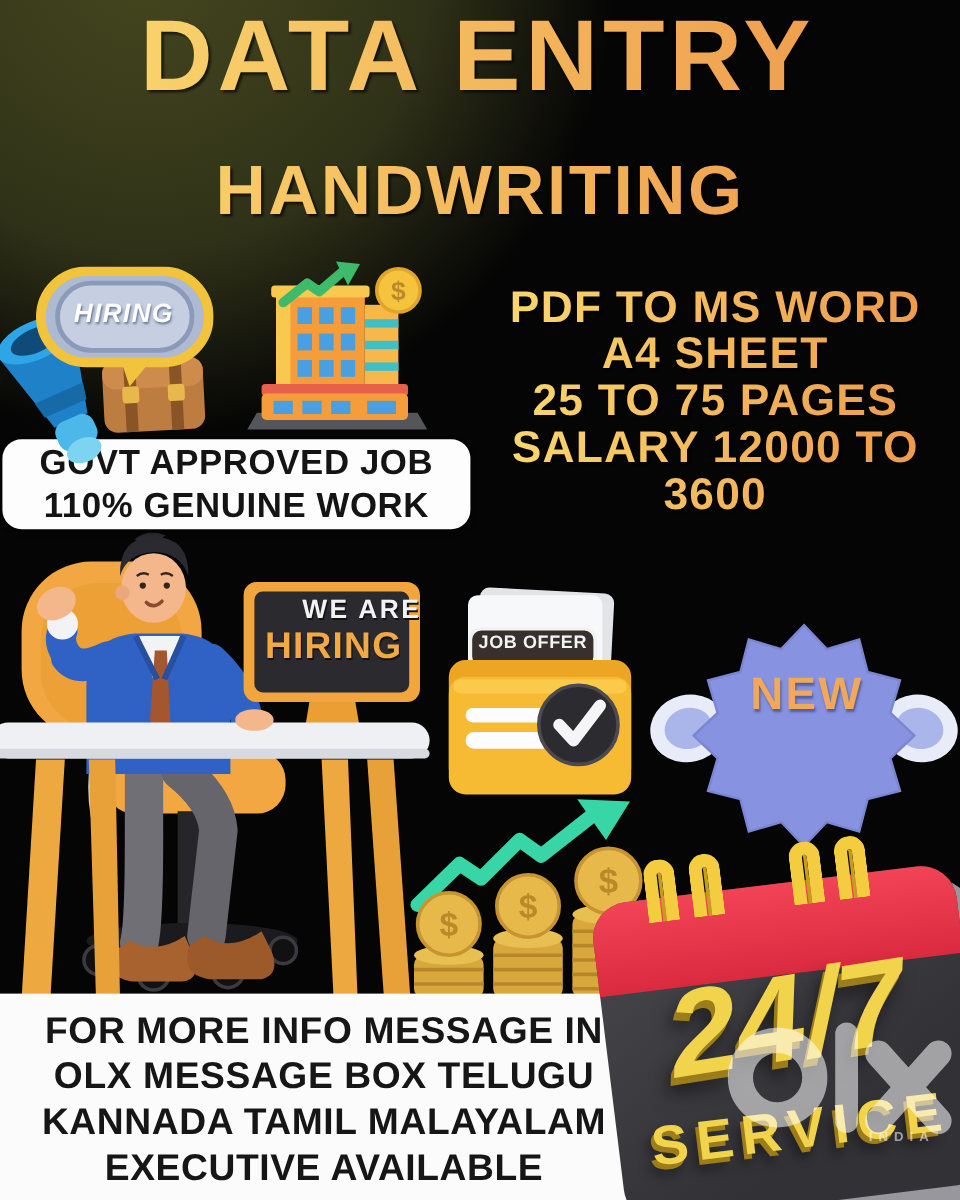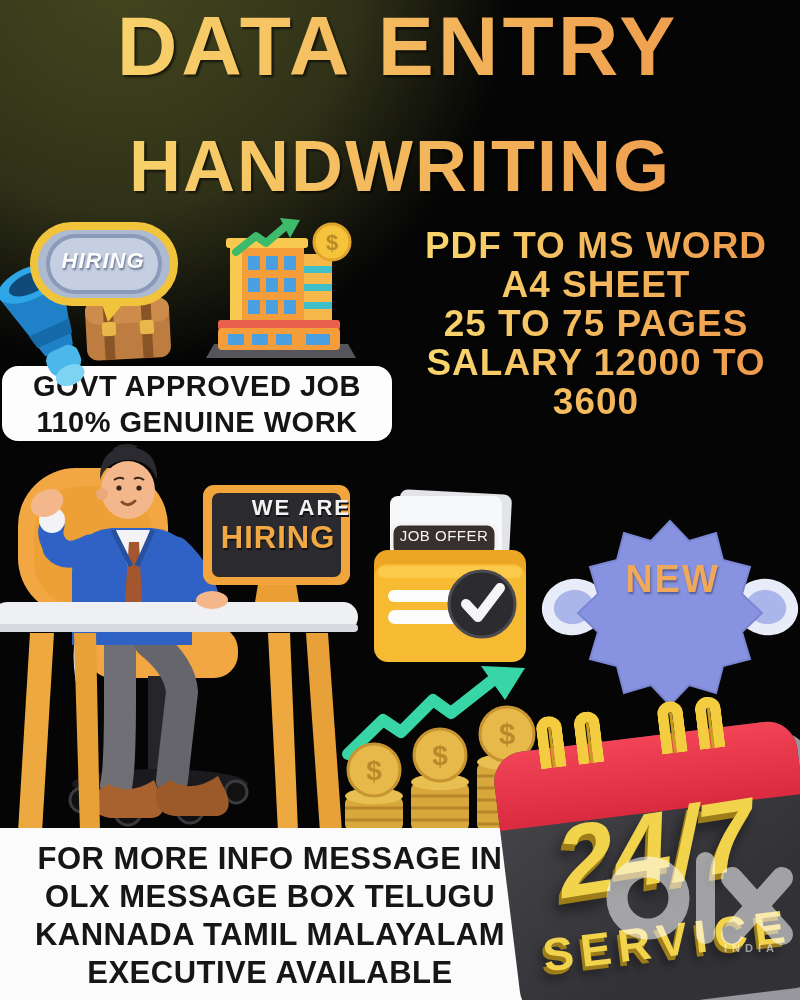--- a/index.html
+++ b/index.html
@@ -6,33 +6,33 @@
   body { background:#000; font-family:"Liberation Sans", sans-serif; }
   .poster { position:relative; width:800px; height:1000px; overflow:hidden;
             background:
               radial-gradient(560px 560px at 120px -30px, #45471f 0%, #303218 42%, rgba(0,0,0,0) 70%),
               #050505; }
   .abs { position:absolute; }
   .grad { background:linear-gradient(92deg, #f9d76e 8%, #ee9a4c 92%);
           -webkit-background-clip:text; background-clip:text; color:transparent;
           font-weight:bold; filter:drop-shadow(2px 2px 1px rgba(0,0,0,.65)); }
   .title1 { left:0; right:4px; top:4px; text-align:center; font-size:84px; letter-spacing:4px; z-index:2; line-height:1; }
-  .title2 { left:0; right:0; top:130px; text-align:center; font-size:72px; letter-spacing:2px; z-index:2; line-height:1; }
-  .offer { left:392px; top:226px; width:408px; z-index:4; text-align:center; }
+  .title2 { left:0; right:0; top:130px; text-align:center; font-size:58px; letter-spacing:2px; z-index:2; line-height:1; }
+  .offer { left:392px; top:236px; width:408px; z-index:4; text-align:center; }
   .offer-line { font-size:37px; line-height:39px; letter-spacing:1px; }
   .govt-box { left:2px; top:366px; width:390px; height:75px; background:#fdfdfd; border-radius:16px;
               z-index:6; display:flex; flex-direction:column; align-items:center; justify-content:center;
               box-shadow:0 2px 4px rgba(0,0,0,.5); }
   .govt-line { font-size:29px; line-height:36px; font-weight:bold; color:#141414; letter-spacing:.5px; }
   .bubble-text { left:58px; top:248px; width:90px; text-align:center; font-size:22px; font-weight:bold;
                  font-style:italic; color:#fdfdfd; z-index:9; text-shadow:1px 2px 2px rgba(40,60,90,.6); letter-spacing:1px;}
   .monitor-text { left:205px; top:495px; width:146px; text-align:center; z-index:6; }
   .mt1 { font-size:22px; font-weight:bold; color:#f2f2f2; letter-spacing:2px; line-height:26px; text-shadow:1px 2px 0 #111;text-align:right; }
   .mt2 { font-size:31px; font-weight:bold; color:#f2a843; letter-spacing:1px; line-height:33px; text-shadow:1px 2px 0 #111; }
-  .joboffer-text { left:392px; top:527px; width:104px; text-align:center; font-size:15px; font-weight:normal;
+  .joboffer-text { left:392px; top:527px; width:104px; text-align:center; font-size:15px; font-weight:bold;
                    color:#f4f4f4; z-index:7; letter-spacing:.5px; }
   .newjob-new { left:545px; top:558px; width:255px; text-align:center; font-size:38px; font-weight:bold;
                 color:#f0a85a; z-index:7; letter-spacing:2px; text-shadow:1px 2px 2px rgba(30,40,90,.5); }
   .newjob-job { left:545px; top:598px; width:255px; text-align:center; font-size:50px; font-weight:bold;
                 color:#f4f4f8; z-index:7; letter-spacing:2px; text-shadow:1px 3px 2px rgba(30,40,90,.5); }
   .white-band { left:0; top:828px; width:800px; height:172px; background:#fbfbfb; z-index:10; }
   .footer { left:0; top:840px; width:540px; z-index:11; text-align:center; }
   .footer-line { font-size:31px; line-height:38px; font-weight:bold; color:#161616; letter-spacing:.5px; }
   .calendar { left:505px; top:718px; width:305px; height:286px; transform:rotate(-7deg); z-index:12; }
   .cal-edge { position:absolute; left:12px; top:30px; right:-12px; bottom:-14px; background:#97979d; border-radius:32px; }

